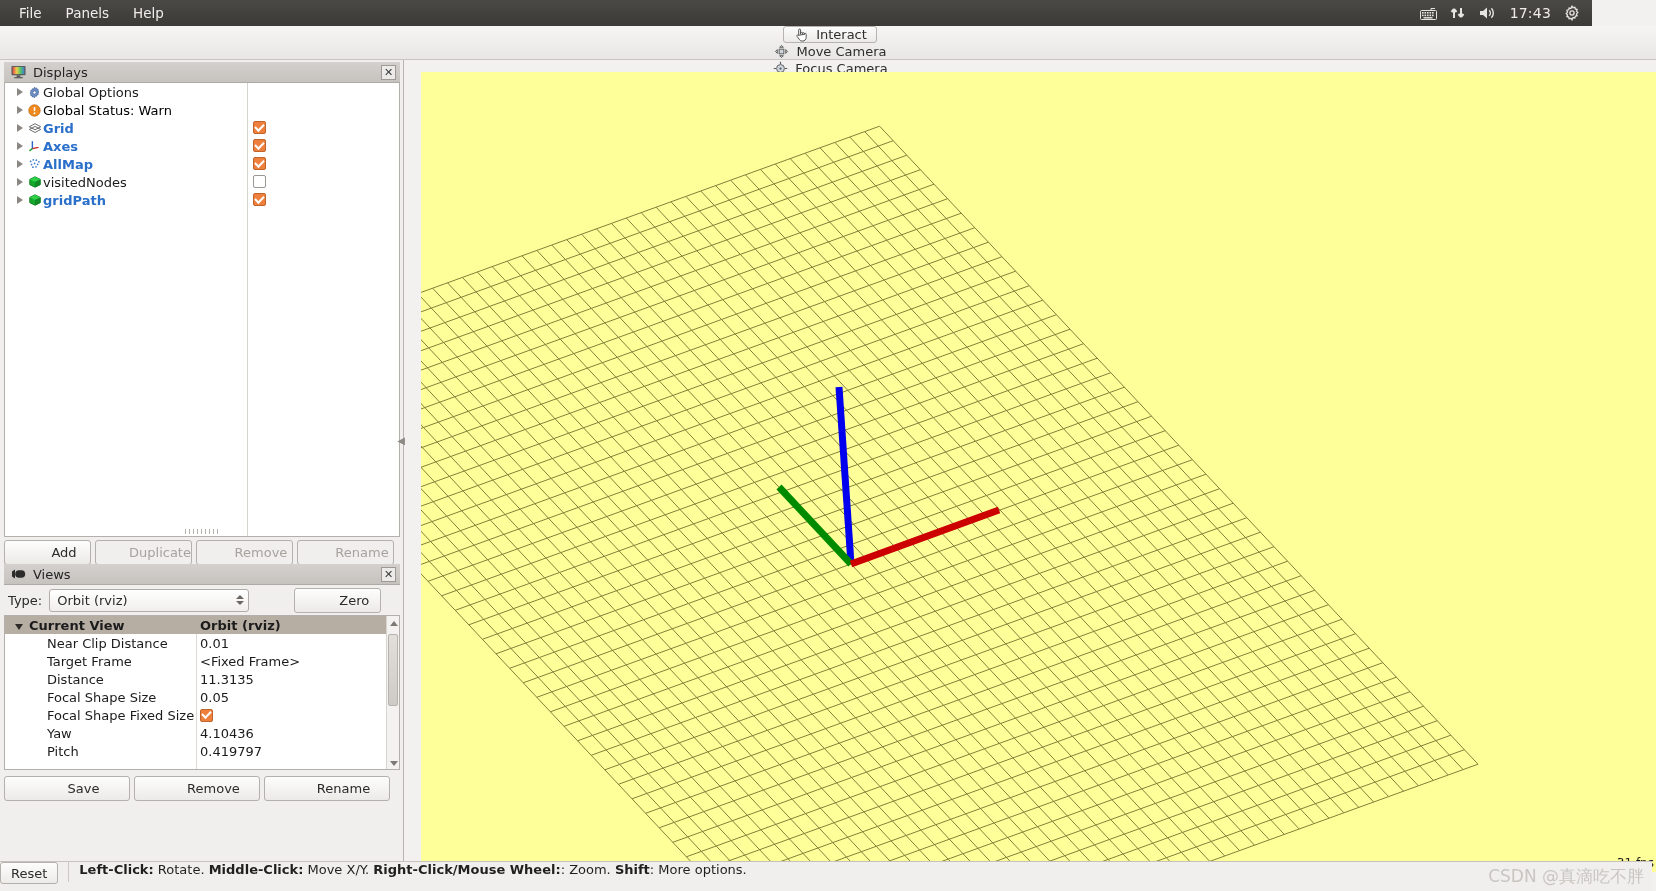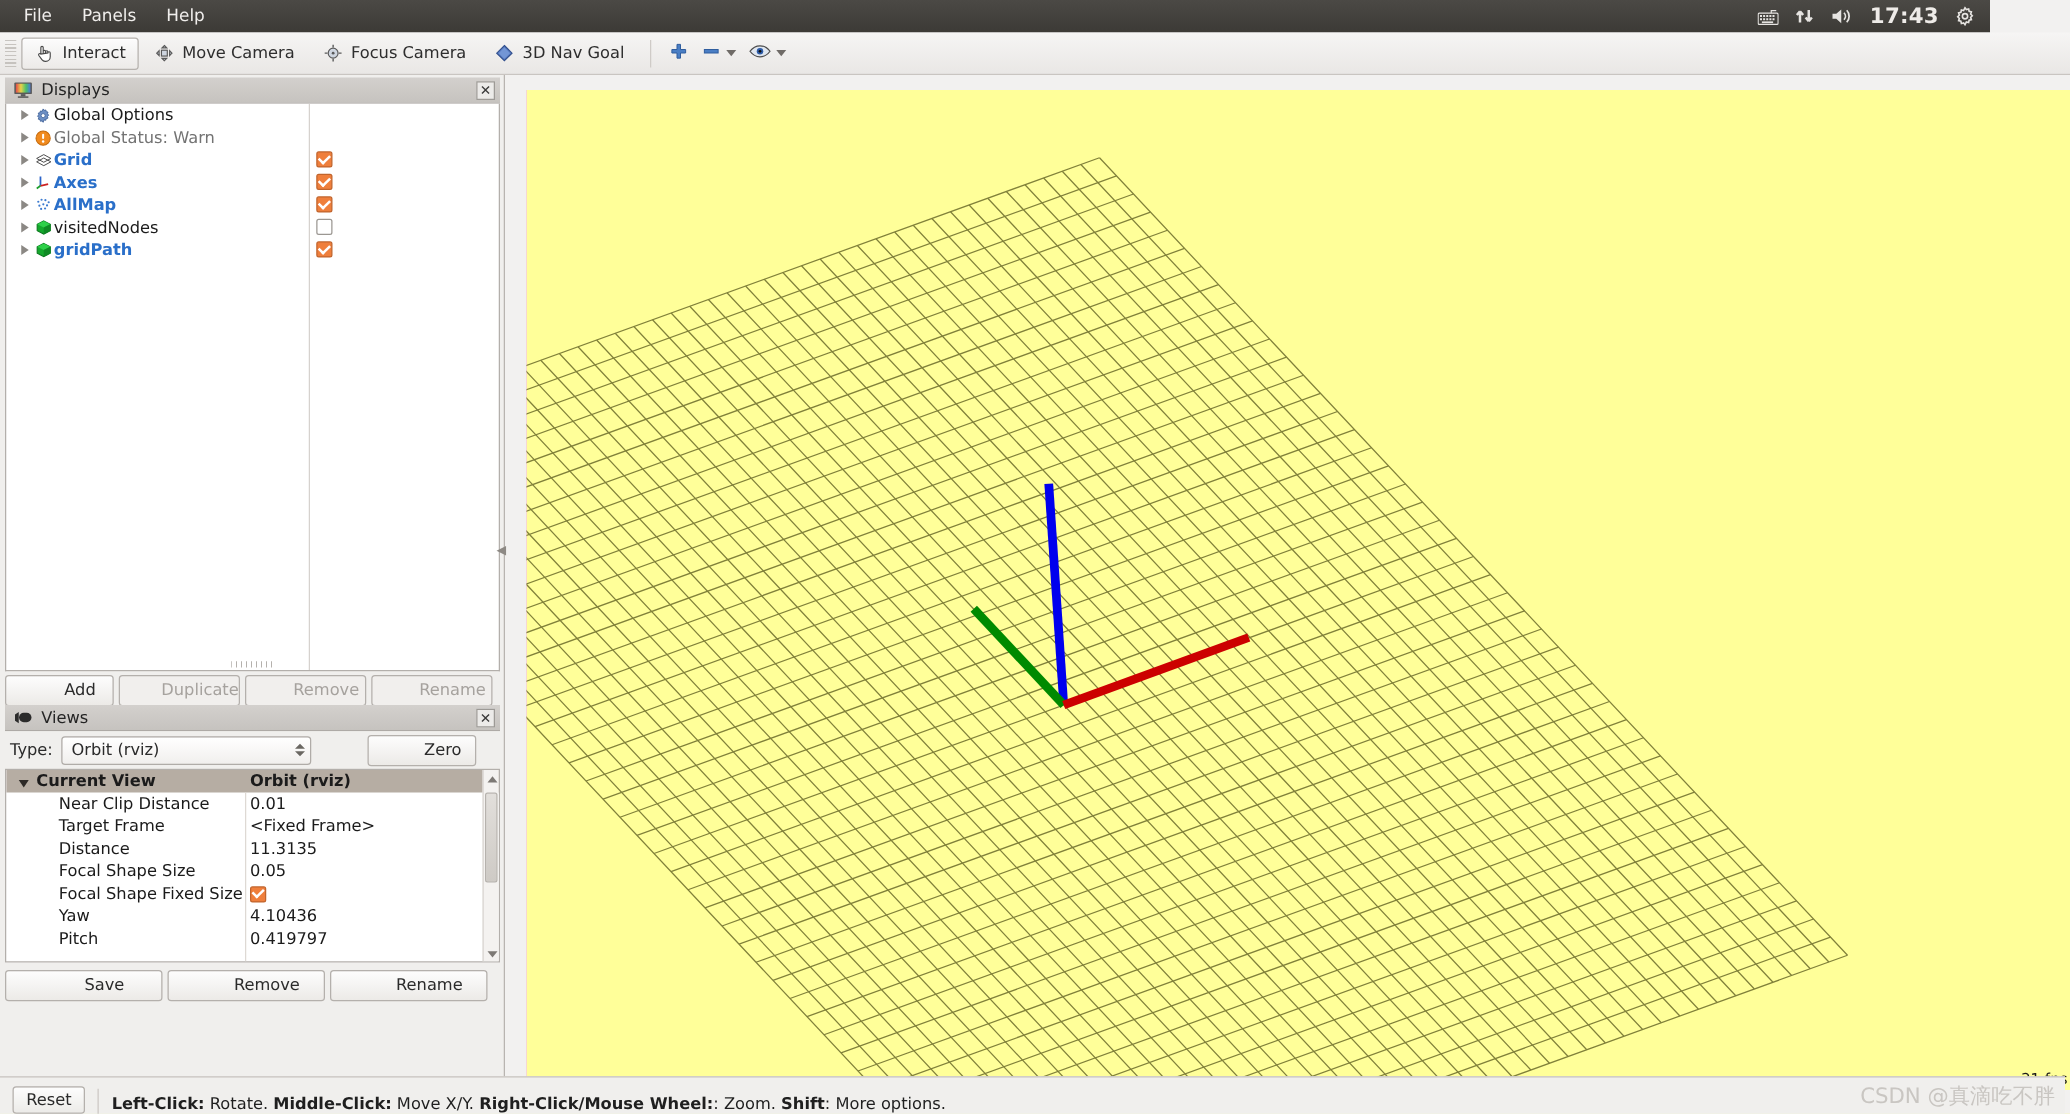--- a/index.html
+++ b/index.html
@@ -18,28 +18,28 @@
     background: linear-gradient(#4b4945,#3c3a36);
     color:#e8e6e3;
     display:flex; align-items:center;
   }
   #unity-bar .menus { display:flex; align-items:center; padding-left:8px; gap:2px; }
   #unity-bar .menu-item {
     padding:3px 11px; font-size:13.5px; color:#f0eeec; border-radius:2px; cursor:default;
   }
   #unity-bar .tray { margin-left:auto; display:flex; align-items:center; gap:13px; padding-right:12px; }
   .tray-ico { display:inline-flex; align-items:center; justify-content:center; color:#e6e4e1; }
-  #clock { font-size:17px; color:#eeebe8; letter-spacing:.2px;font-weight:bold; }
+  #clock { font-size:14px; color:#eeebe8; letter-spacing:.2px; }
 
   
   #rviz-toolbar {
     position:absolute; left:0; top:26px; width:1656px; height:34px;
     background: linear-gradient(#f6f5f4,#e9e7e5);
     border-bottom:1px solid #c9c5c1;
-    display:flex; align-items:center; padding-left:4px;
+    display:flex; align-items:center; padding-left:4px;flex-direction:column;
   }
   .tb-grip { width:9px; height:22px; margin-right:3px;
     background:
       repeating-linear-gradient(to bottom, #b9b5b0 0 1px, transparent 1px 3px);
     opacity:.75;
   }
   .tool-btn {
     display:flex; align-items:center; gap:6px;
     height:26px; padding:0 9px; margin:0 1px;
     border:1px solid transparent; border-radius:3px;
@@ -92,21 +92,21 @@
     width:13px; display:flex; align-items:center; justify-content:center; flex:0 0 13px;
   }
   .arrow i {
     display:block; width:0;height:0;
     border-top:4px solid transparent;border-bottom:4px solid transparent;
     border-left:6px solid #8b8884;
   }
   .ico { width:17px; flex:0 0 17px; display:flex; align-items:center; justify-content:center; }
   .tlabel { font-size:13px; white-space:nowrap; }
   .tlabel.link { color:#2a6fc9; font-weight:bold; }
-  .tlabel.warn { color:#737373; }
+  .tlabel.warn { color:#000000; }
   .tlabel.plain { color:#1b1b1b; }
   .cbox-cell { position:absolute; left:248px; top:2px; }
   .cbox {
     width:13px;height:13px;border:1px solid #9b9792;background:#fff;border-radius:2px;
     display:flex;align-items:center;justify-content:center;
   }
   .cbox.on { background:#ef7f3c; border-color:#c1642c; }
   .cbox.on:after {
     content:""; width:7px;height:4px;border-left:2px solid #fff;border-bottom:2px solid #fff;
     transform:rotate(-45deg) translate(1px,-1px);
@@ -189,21 +189,21 @@
   
   .dock-arrow {
     position:absolute; width:10px; height:20px; display:flex; align-items:center; justify-content:center;
     color:#8d8984; font-size:10px;
   }
 
   
   #status-bar {
     position:absolute; left:0; bottom:0; width:1652px; height:30px;
     background:#f0efed; border-top:1px solid #c6c2be;
-    display:flex; align-items:flex-end; gap:10px; padding-left:10px;
+    display:flex; align-items:flex-start; gap:10px; padding-left:0;
   }
   #status-bar .reset-btn {
     height:22px; padding:0 10px; border:1px solid #b4b0ac; border-radius:3px;
     background:linear-gradient(#fdfdfd,#ecebe8); font-size:13px; cursor:default;
     display:flex;align-items:center;
   }
   #status-bar .sep { width:1px; height:20px; background:#cbc7c3; }
   #status-bar .hint { font-size:13px; color:#1f1f1f; }
   #status-bar .hint b { font-weight:bold; }
 

